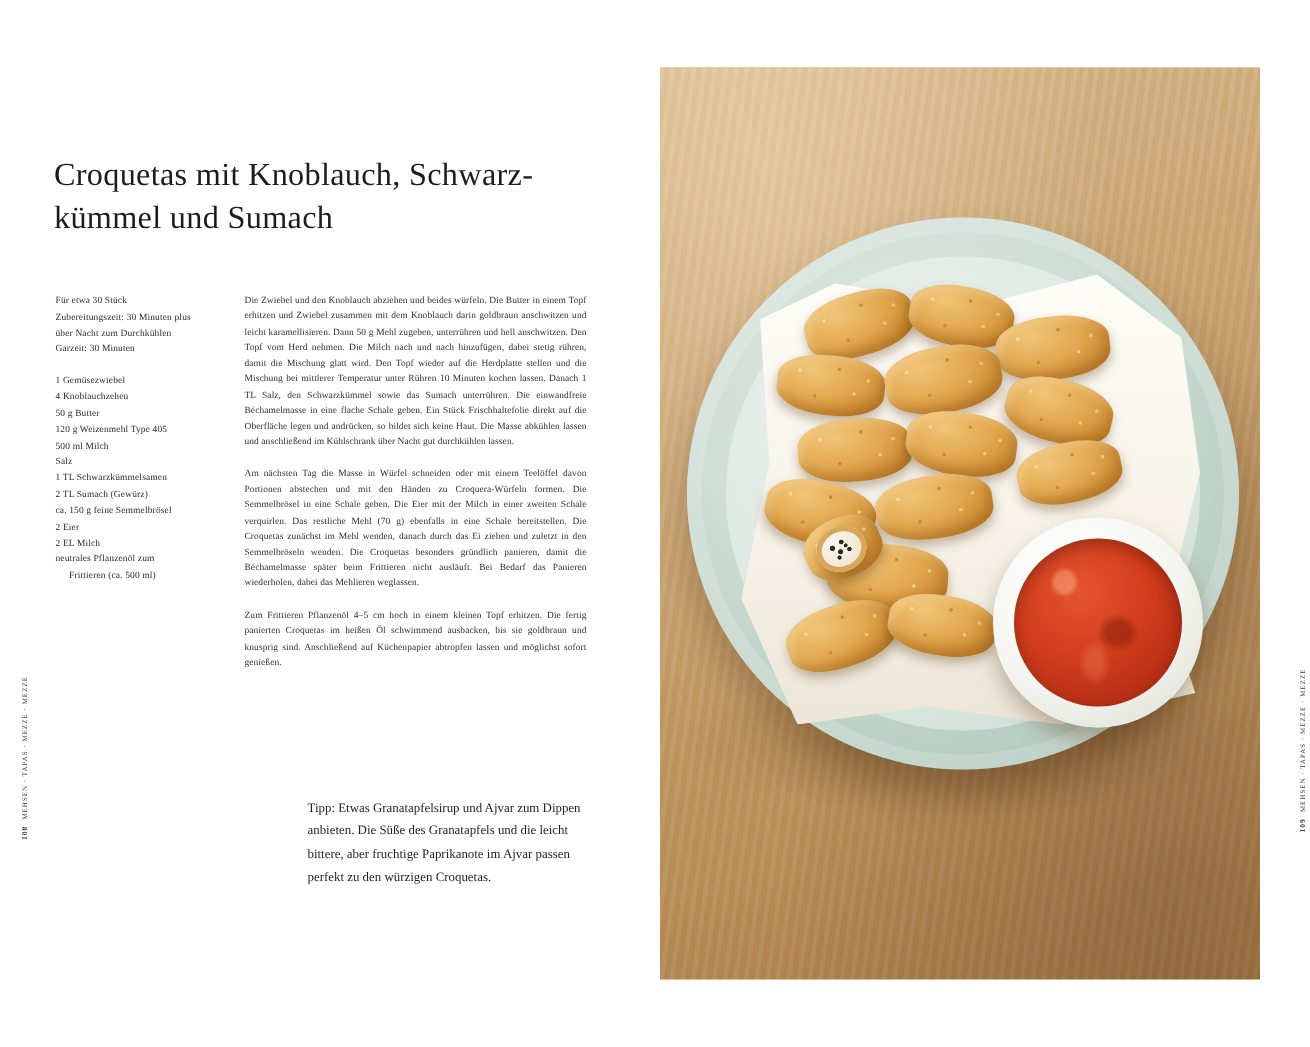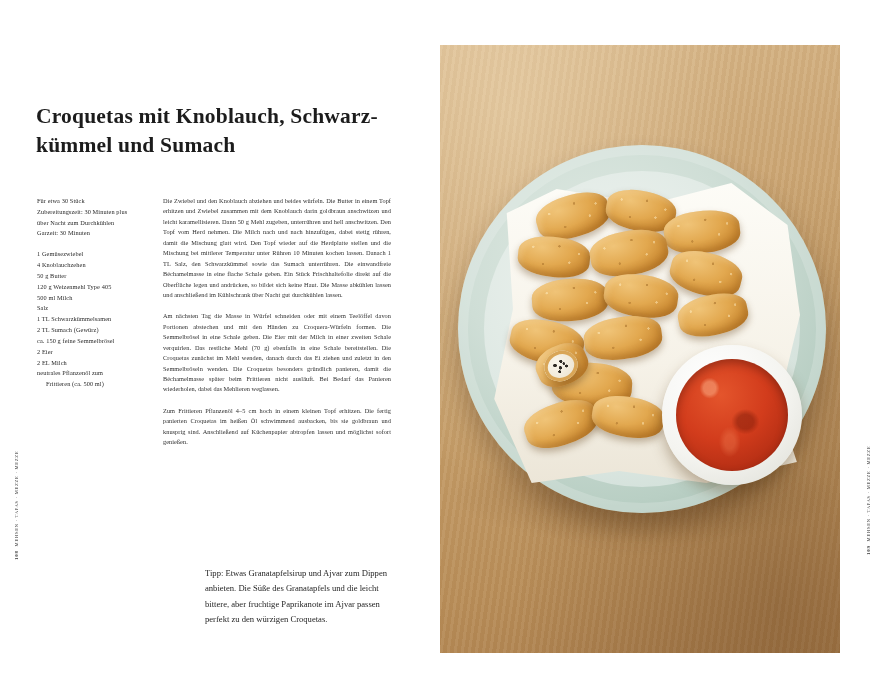--- a/index.html
+++ b/index.html
@@ -27,21 +27,21 @@
   .title {
     position: absolute;
     left: 36px;
     top: 88px;
     width: 370px;
     font-family: "Liberation Serif", serif;
     font-size: 21.5px;
     line-height: 1.32;
     letter-spacing: 0.2px;
     color: #1c1c1c;
-    font-weight: 700;
+    font-weight: 400;
   }
   .ingredients {
     position: absolute;
     left: 37px;
     top: 196px;
     width: 108px;
     font-size: 6.3px;
     line-height: 1.72;
     color: #2a2a2a;
     letter-spacing: 0.1px;
@@ -65,21 +65,20 @@
 
   .tip {
     position: absolute;
     left: 205px;
     top: 531px;
     width: 196px;
     font-size: 8.6px;
     line-height: 1.78;
     color: #1f1f1f;
     text-align: left;
-    margin-top: 35px;
   }
   .folio {
     position: absolute;
     font-size: 4.6px;
     letter-spacing: 0.7px;
     color: #3a3a3a;
     white-space: nowrap;
     transform-origin: left top;
   }
   .folio-left {

